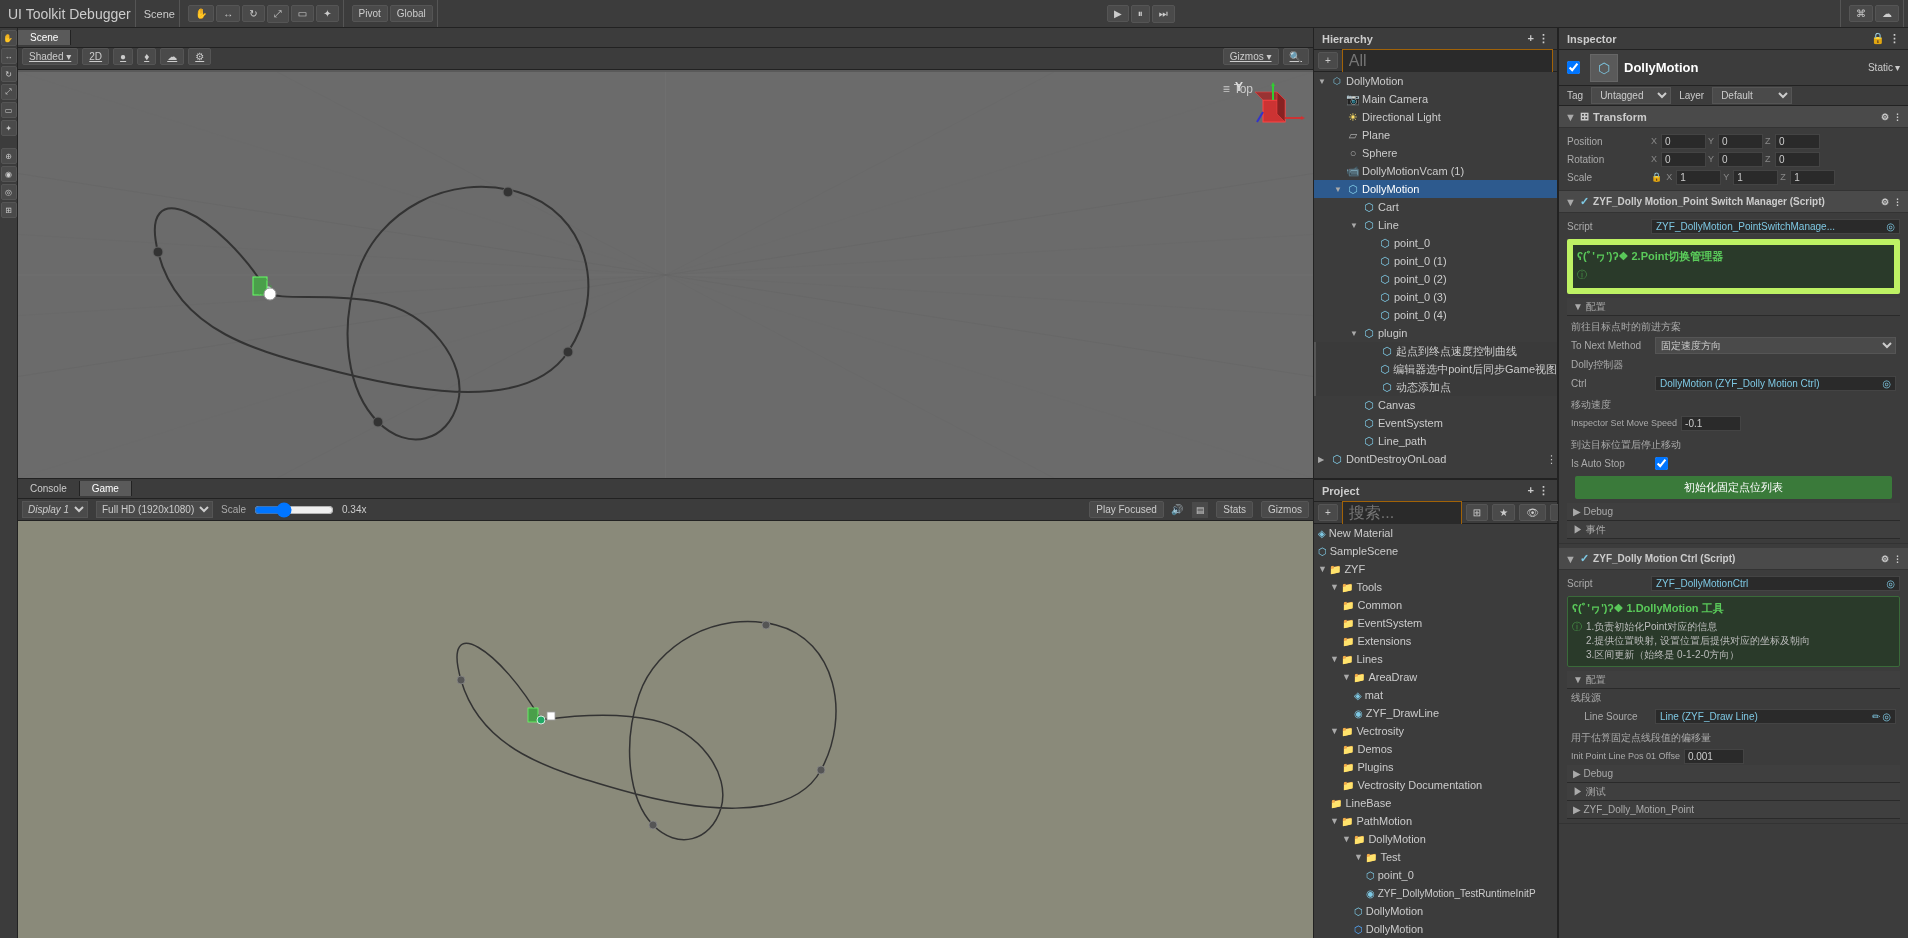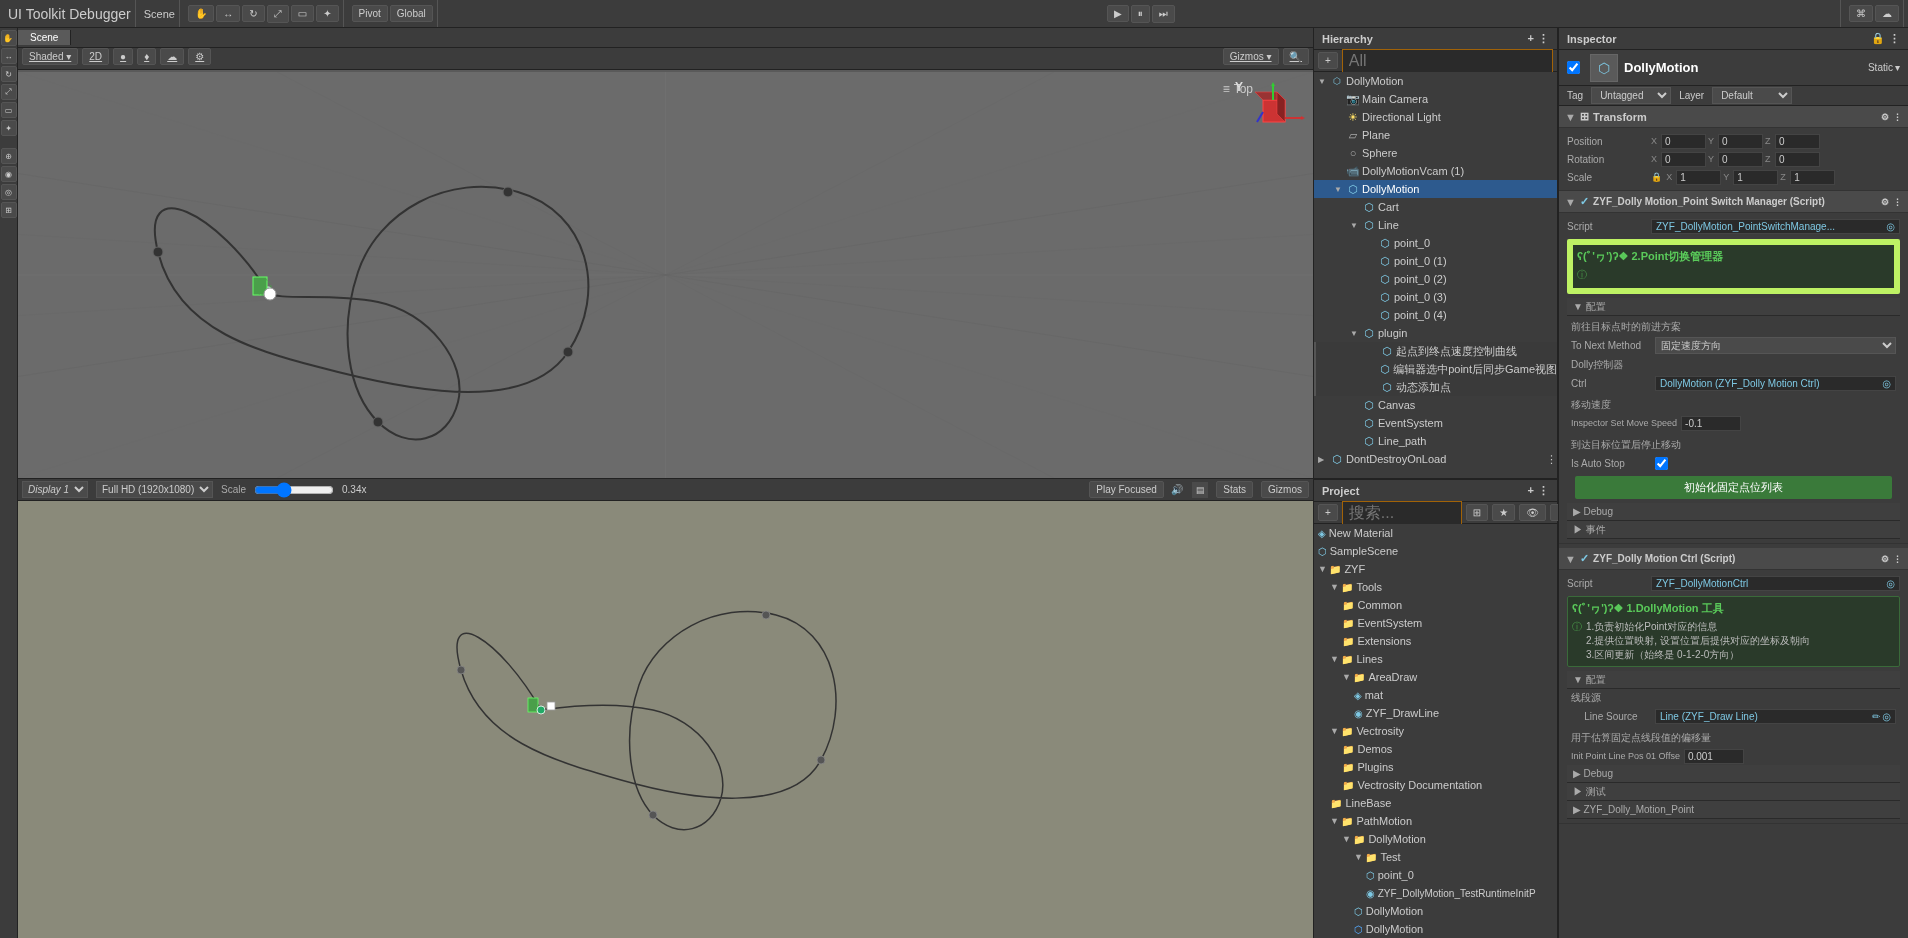--- a/index.html
+++ b/index.html
@@ -492,20 +492,24 @@
             <line x1="8" y1="30" x2="2" y2="40" stroke="#3333cc" stroke-width="2"></line>
           </svg>
         </div>
 
         <div style="position:absolute;top:8px;right:70px;color:#ddd;font-size:12px;font-weight:bold;">Y</div>
       </div>
     </div>
 
     <div style="height:460px;display:flex;flex-direction:column;border-top:1px solid #222;">
 
+      <div class="console-tabs">
+        <div class="scene-tab">Console</div>
+        <div class="scene-tab active">Game</div>
+      </div>
 
       <div class="game-toolbar">
         <select style="background:#4a4a4a;border:1px solid #555;color:#ccc;font-size:10px;padding:1px;font-style:italic;">
           <option>Display 1</option>
         </select>
         <select style="background:#4a4a4a;border:1px solid #555;color:#ccc;font-size:10px;padding:1px;">
           <option>Full HD (1920x1080)</option>
         </select>
         <span style="color:#aaa;font-size:10px;">Scale</span>
         <input type="range" min="0" max="1" step="0.01" value="0.34" style="width: 80px;">

